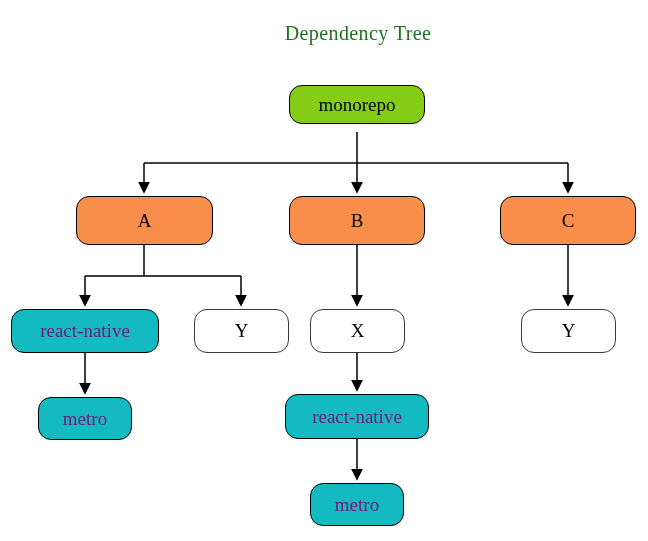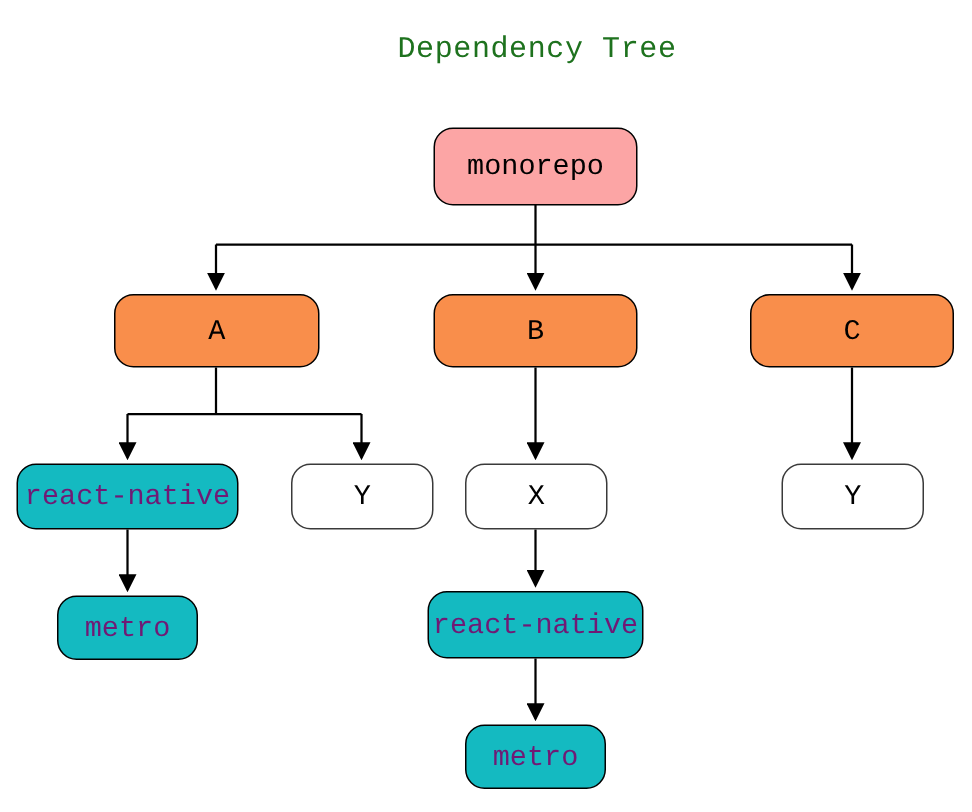--- a/index.html
+++ b/index.html
@@ -1,21 +1,21 @@
 <!DOCTYPE html>
 <html><head>
 <meta charset="utf-8">
 <style>
   html, body { margin: 0; padding: 0; background: #ffffff; }
   .canvas {
     position: relative;
     width: 648px;
     height: 541px;
     background: #ffffff;
-    font-family: Liberation Mono, monospace;
+    font-family: Liberation Serif, serif;
     overflow: hidden;
   }
   .diagram-title {
     position: absolute;
     top: 22px;
     left: 358px;
     transform: translateX(-50%);
     font-size: 20px;
     letter-spacing: 0.4px;
     color: #1e721e;
@@ -72,21 +72,21 @@
     <line x1="241" y1="276" x2="241" y2="305" marker-end="url(#arrow)"></line>
 
     <line x1="357" y1="245" x2="357" y2="305" marker-end="url(#arrow)"></line>
     <line x1="568" y1="245" x2="568" y2="305" marker-end="url(#arrow)"></line>
 
     <line x1="85" y1="353" x2="85" y2="393" marker-end="url(#arrow)"></line>
     <line x1="357" y1="353" x2="357" y2="390" marker-end="url(#arrow)"></line>
     <line x1="357" y1="439" x2="357" y2="479" marker-end="url(#arrow)"></line>
   </svg>
 
-  <div class="node root" style="left: 289px; top: 85px; width: 136px; height: 52px; background-color: #fca5a5;">
+  <div class="node root" style="left: 289px; top: 85px; width: 136px; height: 39px; background-color: #84cc16;">
     <span>monorepo</span>
   </div>
 
   <div class="node package" style="left: 76px; top: 196px; width: 137px; height: 49px; background-color: rgb(249, 142, 75);">
     <span>A</span>
   </div>
 
   <div class="node package" style="left: 289px; top: 196px; width: 136px; height: 49px; background-color: rgb(249, 142, 75);">
     <span>B</span>
   </div>

